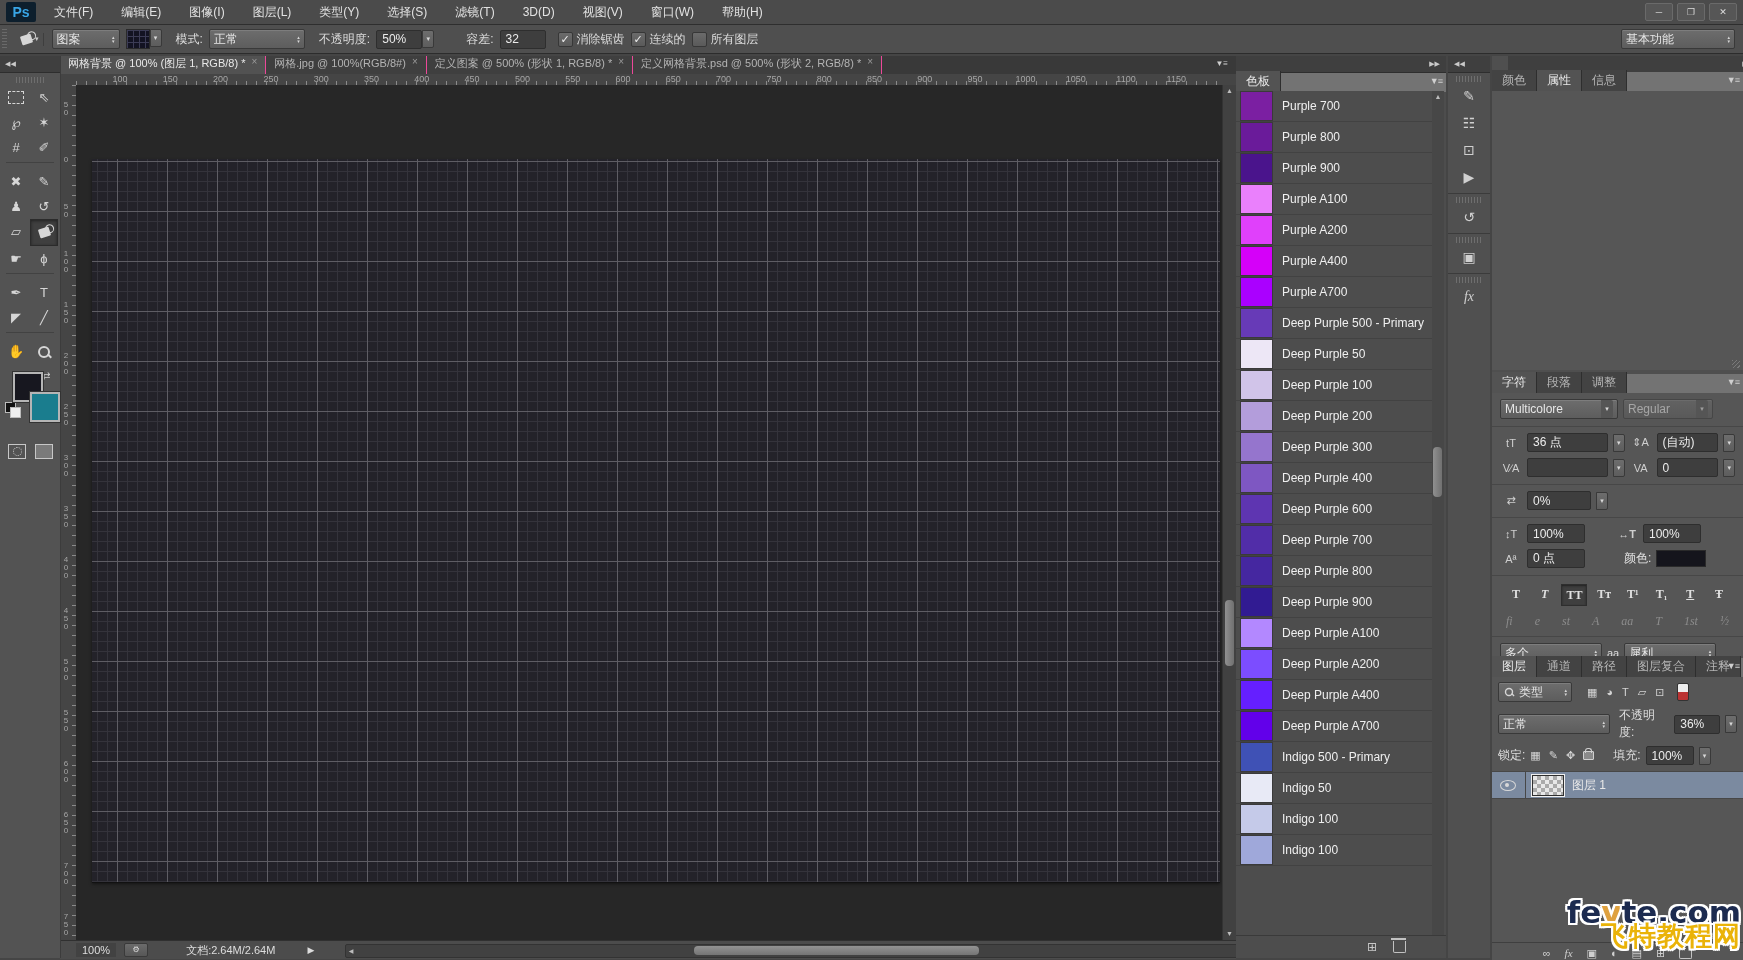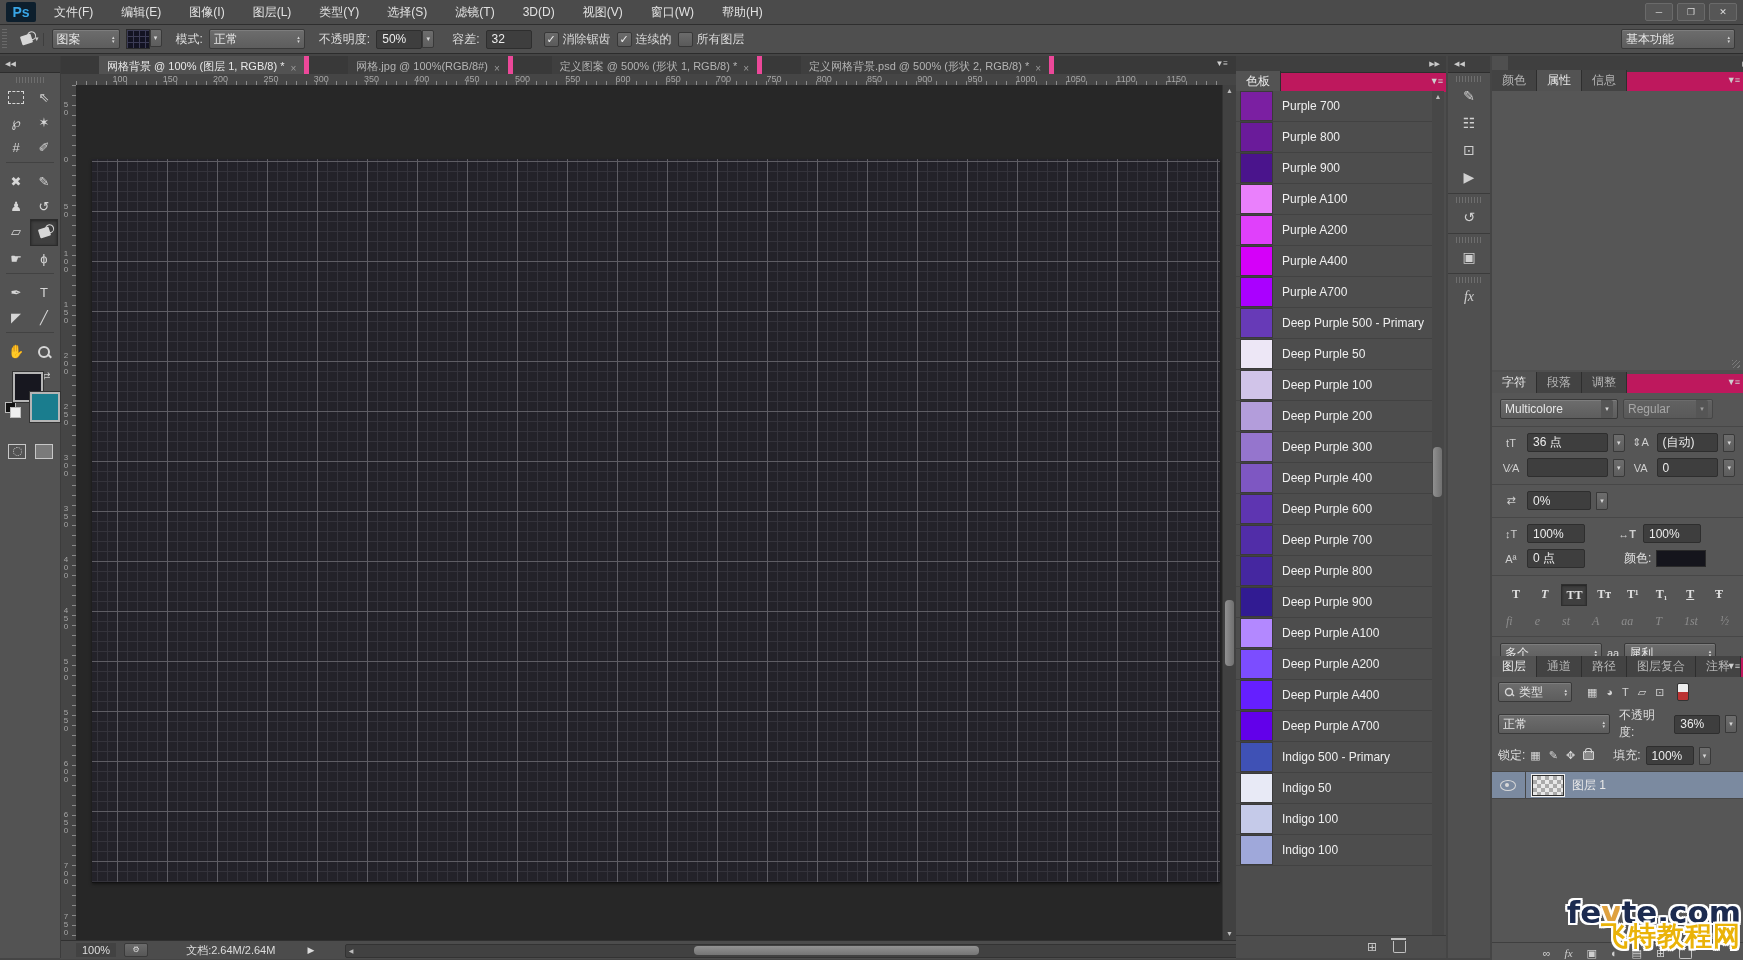--- a/index.html
+++ b/index.html
@@ -30,22 +30,22 @@
     color:#ececec;display:flex;align-items:center;padding:0 5px;}
   .chk{display:flex;align-items:center;gap:4px;margin-left:6px;}
   .chk .box{width:13px;height:13px;background:linear-gradient(#6b6b6b,#5a5a5a);border:1px solid #373737;border-radius:2px;
     color:#f0f0f0;font-size:11px;line-height:12px;text-align:center;}
   .pattern-chip{width:22px;height:18px;background-color:#131322;border:1px solid #2a2a2a;
     background-image:repeating-linear-gradient(to right,#3c3c55 0 1px,transparent 1px 6px),
       repeating-linear-gradient(to bottom,#3c3c55 0 1px,transparent 1px 6px);}
   .workspace-dd{position:absolute;right:8px;top:4px;width:104px;}
   
   .tabstrip{left:60px;top:56px;width:1176px;height:18px;background:#393939;display:flex;font-size:11px;}
-  .doctab{display:flex;align-items:flex-end;gap:6px;padding:0 8px;border-right:5px solid #ec4899;
-    background:#3f3f3f;color:#b3b3b3;white-space:nowrap;margin-left:39px;}
+  .doctab{display:flex;align-items:flex-start;gap:6px;padding:0 8px;border-right:1px solid #ec4899;
+    background:#3f3f3f;color:#b3b3b3;white-space:nowrap;}
   .doctab.active{background:#525252;color:#e8e8e8;}
   .doctab .x{font-size:10px;color:#9a9a9a;}
   .tab-overflow{margin-left:auto;color:#cfcfcf;font-size:8px;padding:3px 8px 0 0;}
   
   .ruler-corner{left:60px;top:74px;width:16px;height:11px;background:#454545;border-right:1px solid #303030;border-bottom:1px solid #303030;}
   .ruler-top{left:76px;top:74px;width:1146px;height:11px;background:#454545;border-bottom:1px solid #303030;overflow:hidden;}
   .ruler-top::after{content:"";position:absolute;left:0;bottom:0;width:100%;height:4px;
     background:repeating-linear-gradient(to right,#8a8a8a 0 1px,transparent 1px 10px);}
   .rt-label{position:absolute;top:0;font-size:9px;color:#a6a6a6;transform:translateX(-50%);}
   .ruler-left{left:60px;top:85px;width:16px;height:855px;background:#454545;border-right:1px solid #303030;overflow:hidden;}
@@ -69,21 +69,21 @@
     display:flex;align-items:center;font-size:11px;color:#dedede;gap:8px;}
   .zoom-field{margin-left:16px;background:#424242;padding:1px 6px;}
   .status-btn{width:22px;height:12px;background:linear-gradient(#6b6b6b,#575757);border:1px solid #3a3a3a;border-radius:2px;
     font-size:8px;line-height:11px;text-align:center;color:#ddd;}
   .hscroll{position:absolute;left:285px;top:3px;width:920px;height:12px;background:#414141;border:1px solid #333;border-radius:2px;}
   .hthumb{position:absolute;top:1px;height:9px;border-radius:4px;background:linear-gradient(#939393,#757575);}
   
   .collapse-bar{height:16px;background:#3f3f3f;border-bottom:1px solid #2e2e2e;color:#c9c9c9;font-size:7px;
     display:flex;align-items:center;}
   .swcol{left:1236px;top:56px;width:210px;height:902px;background:#4d4d4d;}
-  .panel-tabbar{height:19px;background:#be185d;display:flex;align-items:flex-end;font-size:12px;color:#b5b5b5;position:relative;}
+  .panel-tabbar{height:19px;background:#737373;display:flex;align-items:flex-end;font-size:12px;color:#b5b5b5;position:relative;}
   .ptab{padding:2px 10px;background:#434343;border-right:1px solid #2e2e2e;}
   .ptab.active{background:#535353;color:#e9e9e9;}
   .pmenu{position:absolute;right:4px;top:3px;color:#cfcfcf;font-size:9px;letter-spacing:-1px;}
   .swatch-list{position:absolute;left:0;top:35px;width:196px;}
   .swatch-row{height:30px;border-bottom:1px solid #424242;display:flex;align-items:center;background:#4d4d4d;}
   .swatch-chip{width:31px;height:28px;margin:0 0 0 4px;border:1px solid #3a3a3a;}
   .swatch-name{color:#efefef;font-size:12px;margin-left:9px;white-space:nowrap;}
   .sw-scroll{position:absolute;right:2px;top:35px;width:12px;height:860px;background:#474747;}
   .sw-footer{position:absolute;left:0;bottom:0;width:210px;height:23px;border-top:1px solid #3a3a3a;background:#4d4d4d;
     display:flex;justify-content:flex-end;align-items:center;gap:16px;padding-right:40px;box-sizing:border-box;}
@@ -210,21 +210,21 @@
       <span class="dd-arrows">
           <span>▴</span>
           <span>▾</span>
         </span>
     </div>
     <span style="margin-left:8px">不透明度:</span>
     <div style="display:flex">
       <div class="numfield">50%</div>
       <span class="dd-down">▾</span>
     </div>
-    <span style="margin-left:12px">容差:</span>
+    <span style="margin-left:26px">容差:</span>
     <div class="numfield">32</div>
     <div id="opt-checks" style="display:flex">
         <div class="chk">
           <span class="box">✓</span>
           <span>消除锯齿</span>
         </div>
         <div class="chk">
           <span class="box">✓</span>
           <span>连续的</span>
         </div>

